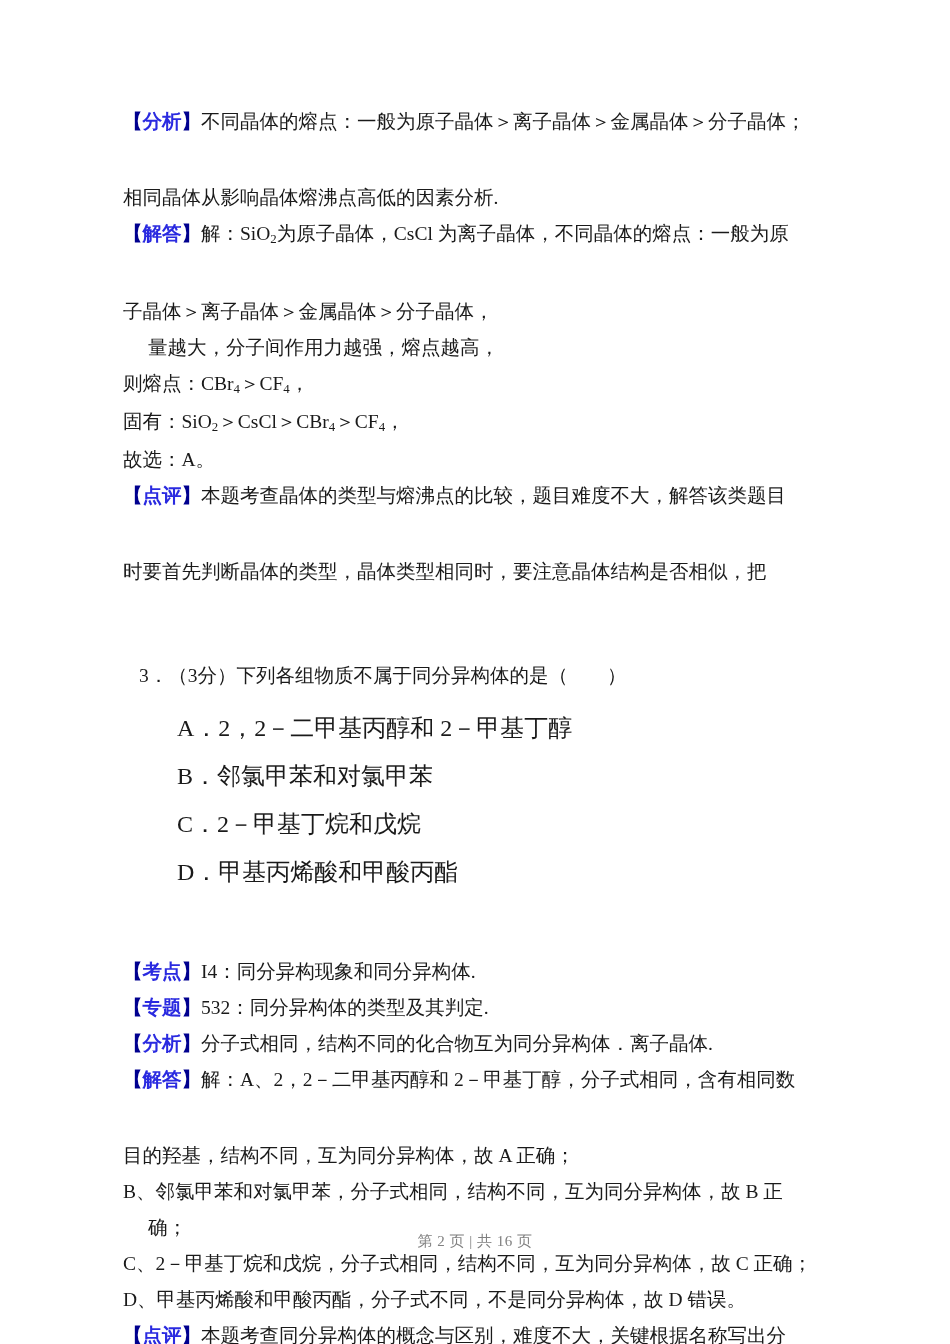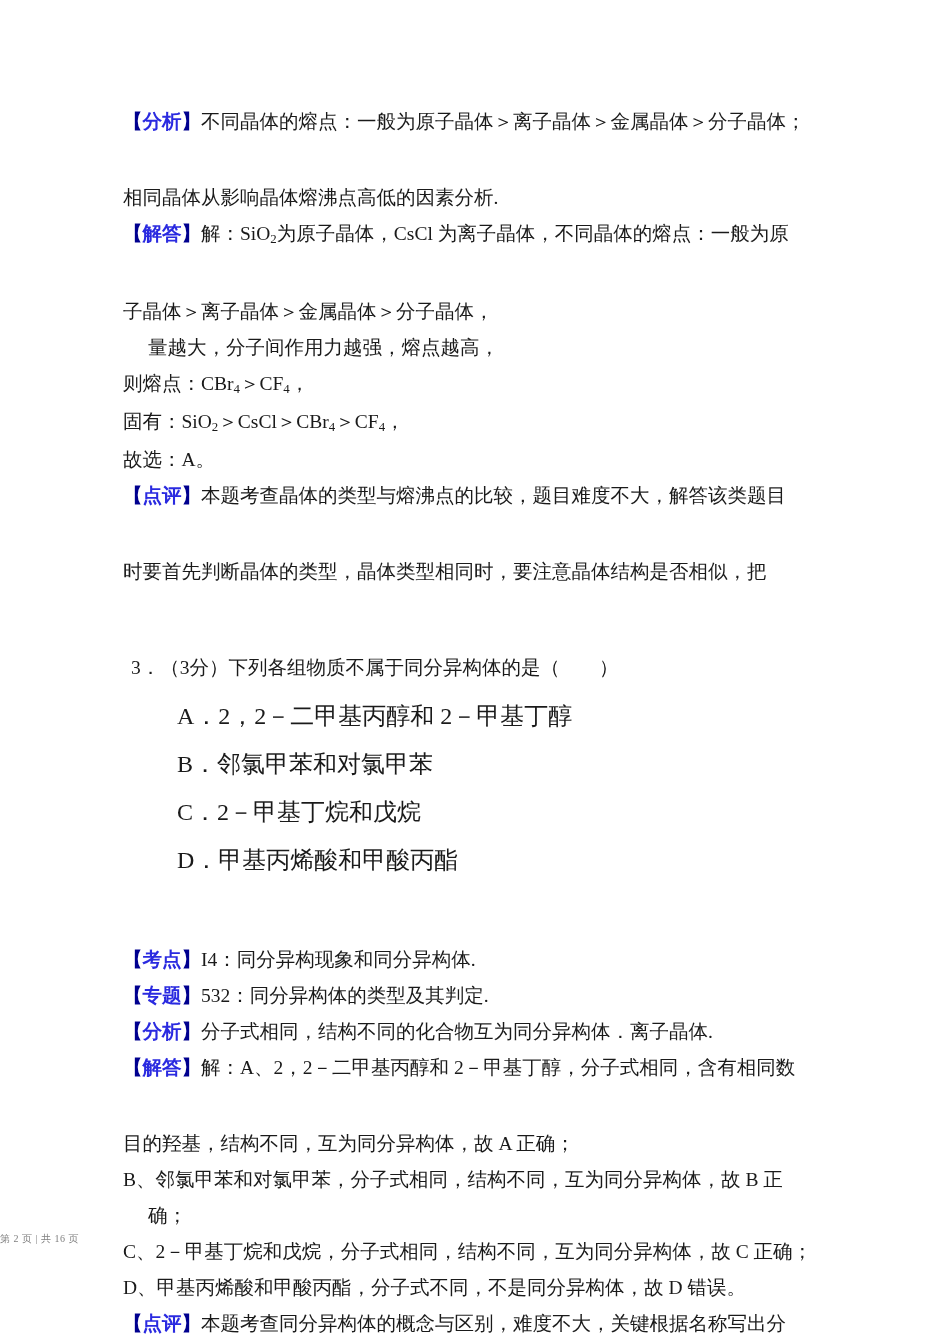--- a/index.html
+++ b/index.html
@@ -63,40 +63,41 @@
     letter-spacing: 0;
   }
   .gap-xl { height: 52px; }
 
   
   .qnum {
     font-size: 19.5px;
     line-height: 36px;
     padding-left: 40px;
     text-indent: -40px;
-    margin: 8px;
+    margin: 16px;
   }
   .opt {
     font-size: 24px;
     line-height: 36px;
     margin: 12px;
     padding-left: 42px;
   }
   .opt-label {
     display: inline-block;
     min-width: 26px;
   }
 
   
   .footer {
     position: absolute;
     left: 0;
     top: 1232px;
     width: 950px;
-    font-size: 10px;
+    text-align: center;
+    font-size: 15px;
     color: #808080;
     letter-spacing: 0.5px;
     font-family: "Liberation Serif", serif;
   }
 </style>
 </head>
 <body>
 
 <div class="page">
 

